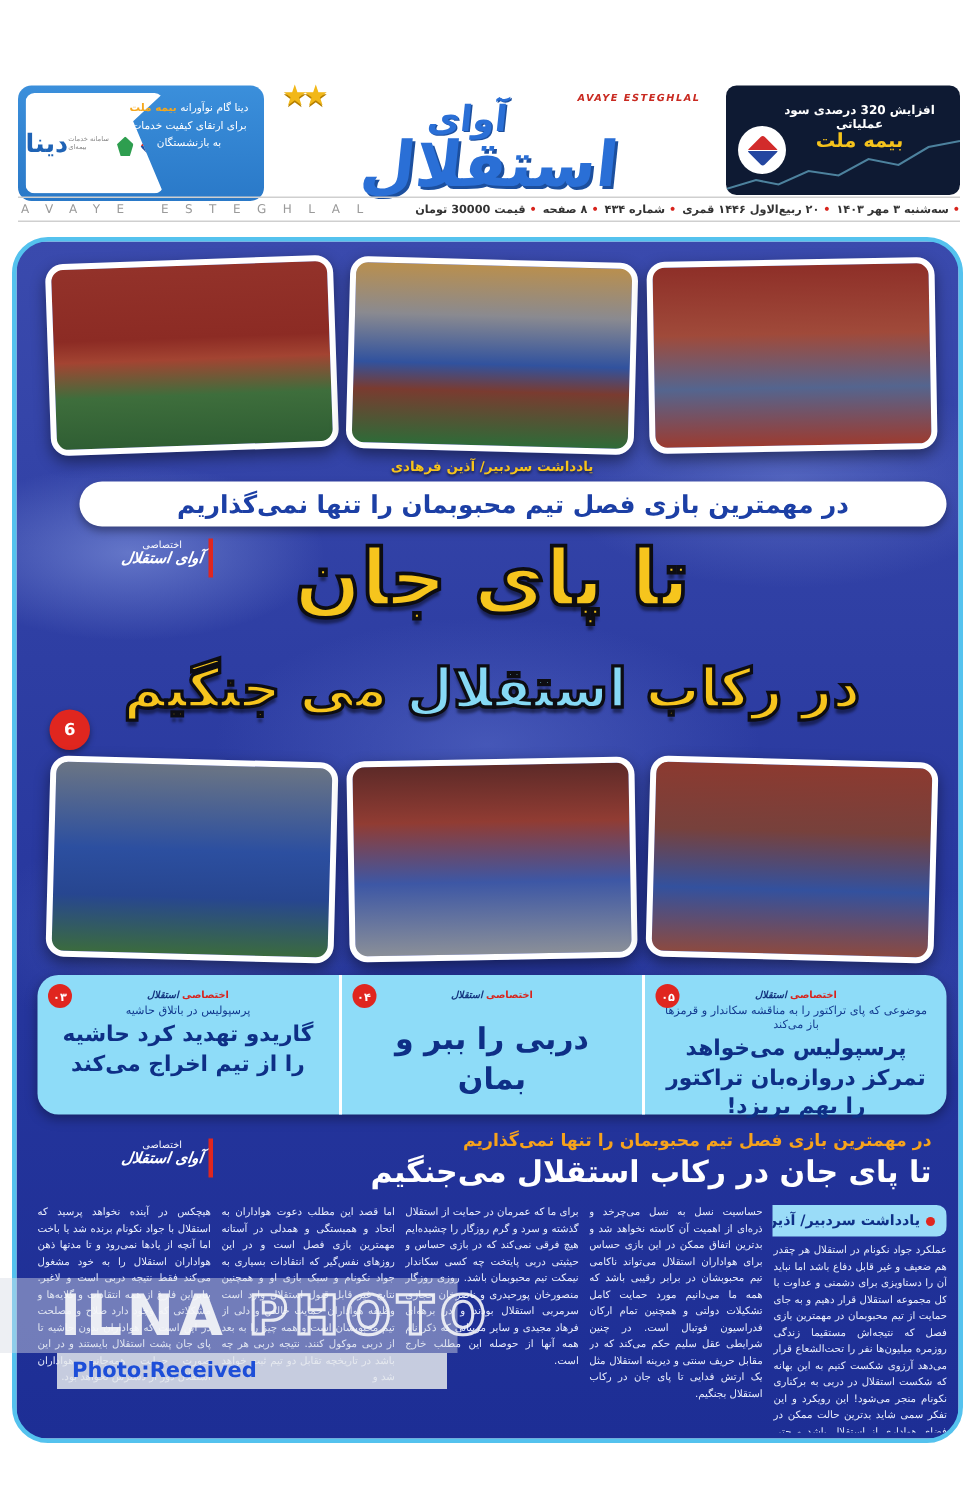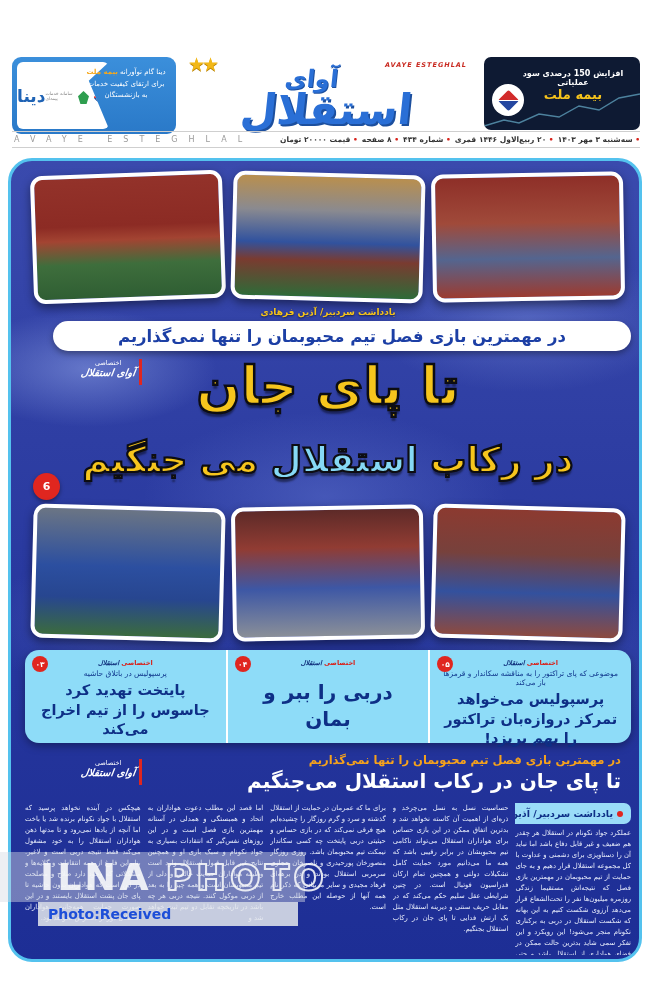--- a/index.html
+++ b/index.html
@@ -183,32 +183,32 @@
     </div>
   </div>
 
   <div class="ad-right">
     <svg width="156" height="40" viewBox="0 0 156 40">
       <polyline points="0,36 20,30 35,33 55,24 75,27 95,16 115,20 135,8 156,4" fill="none" stroke="#7fd4f2" stroke-width="1.4" opacity="0.7"></polyline>
     </svg>
     <div class="bm-circle">
       <div class="bm-mark"></div>
     </div>
-    <div class="ad-right-l1">افزایش 150 درصدی سود عملیاتی</div>
+    <div class="ad-right-l1">افزایش 320 درصدی سود عملیاتی</div>
     <div class="ad-right-l2">بیمه ملت</div>
   </div>
 
   <div class="dateline">
     <div class="dateline-latin">AVAYE ESTEGHLAL</div>
     <div class="dateline-fa">
       <span>سه‌شنبه ۳ مهر ۱۴۰۳</span>
       <span>۲۰ ربیع‌الاول ۱۴۴۶ قمری</span>
       <span>شماره ۴۳۴</span>
       <span>۸ صفحه</span>
-      <span>قیمت ۲۰۰۰۰ تومان</span>
+      <span>قیمت 30000 تومان</span>
     </div>
   </div>
 </div>
 
 <div class="panel">
 
   <div class="photo-row row1">
     <div class="photo p1 r-a"></div>
     <div class="photo p2 r-b"></div>
     <div class="photo p3 r-c"></div>
@@ -264,21 +264,21 @@
       <div class="t-title big">دربی را ببر و بمان</div>
     </div>
 
     <div class="teaser">
       <div class="t-num">۰۳</div>
       <div class="t-head">
         <span class="rd">اختصاصی</span>
         <span class="lg">استقلال</span>
       </div>
       <div class="t-sub">پرسپولیس در باتلاق حاشیه</div>
-      <div class="t-title">پایتخت تهدید کرد جاسوس را از تیم اخراج می‌کند</div>
+      <div class="t-title">گاریدو تهدید کرد حاشیه را از تیم اخراج می‌کند</div>
     </div>
   </div>
 
   <div class="story-kicker">در مهمترین بازی فصل تیم محبوبمان را تنها نمی‌گذاریم</div>
   <div class="story-title">تا پای جان در رکاب استقلال می‌جنگیم</div>
 
   <div class="exclusive ex2">
     <div class="ex-bar"></div>
     <div class="ex-txt">
       <span class="ex-label">اختصاصی</span>

